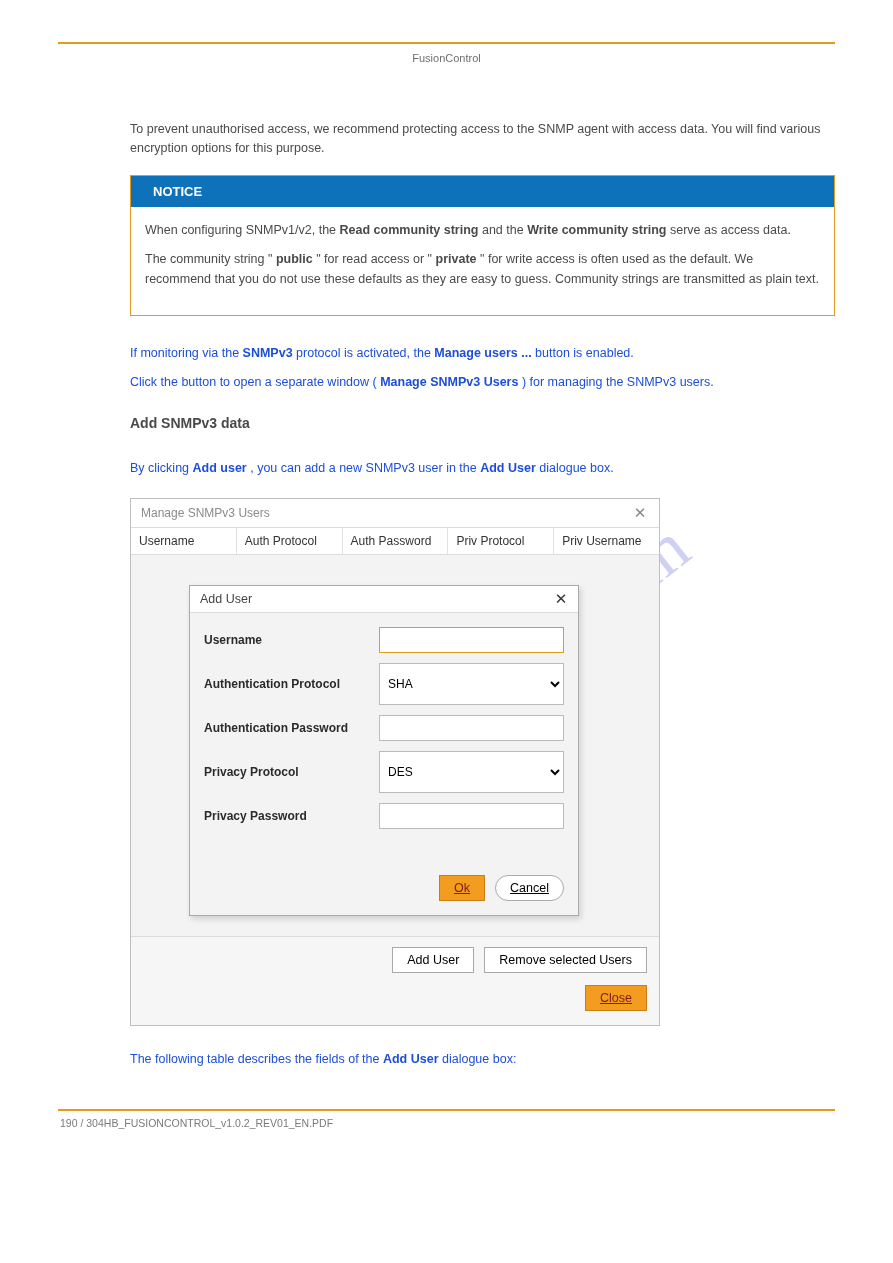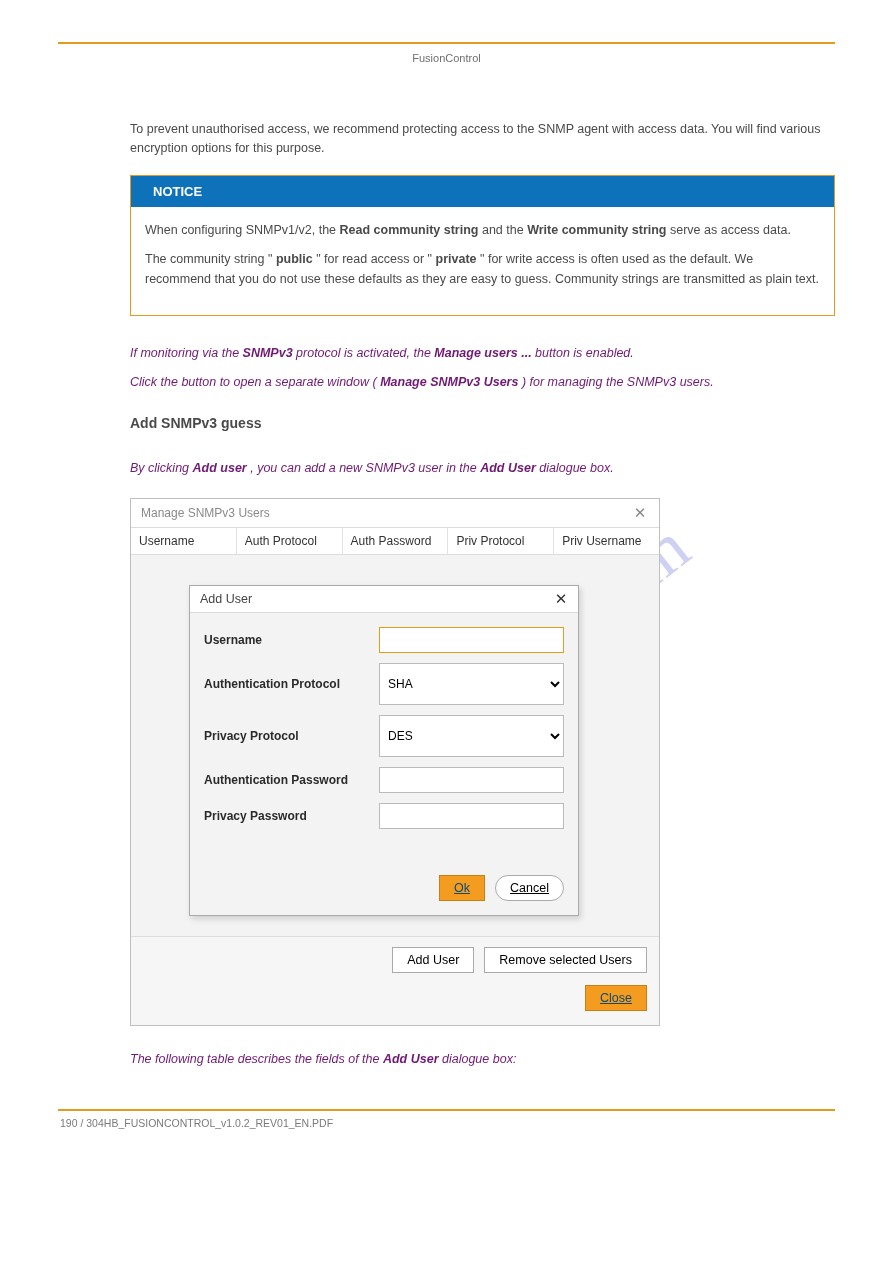--- a/index.html
+++ b/index.html
@@ -29,21 +29,21 @@
   }
   .notice-title {
     background: #0d72b9;
     color: #fff;
     font-weight: bold;
     padding: 8px 22px;
     font-size: 13px;
   }
   .notice-body { padding: 14px 14px 16px 14px; font-size: 12.5px; line-height: 1.55; color: #4a4a4a; }
   .notice-body p { margin-bottom: 10px; }
-  .section-para { font-size: 12.5px; line-height: 1.55; color: #701a75; margin-top: 28px; font-style: italic; }
+  .section-para { font-size: 12.5px; line-height: 1.55; color: #1d4ed8; margin-top: 28px; }
   .section-para p { margin-bottom: 10px; }
   .section-para strong { font-weight: bold; }
   .sub-heading { font-size: 14px; font-weight: bold; color: #4a4a4a; margin: 22px 0 6px 0; }
 
   
   .manage-window {
     width: 530px;
     margin: 20px 0 0 0;
     border: 1px solid #bfbfbf;
     background: #f3f3f3;
@@ -115,21 +115,21 @@
     display: flex; justify-content: flex-end; gap: 10px;
     padding: 28px 14px 14px 14px;
   }
   .btn {
     font-size: 12.5px;
     padding: 5px 14px;
     border: 1px solid #aaa;
     background: #fff;
     cursor: pointer;
   }
-  .btn-orange { background: #f39c1f; border-color: #c77f16; text-decoration: underline; color: #0c4a6e; }
+  .btn-orange { background: #f39c1f; border-color: #c77f16; text-decoration: underline; color: #7f1d1d; }
   .btn-u { text-decoration: underline; border-radius: 13px; }
 
   .mw-bottom {
     border-top: 1px solid #dcdcdc;
     padding: 10px 12px 14px 12px;
     background: #f6f6f6;
   }
   .mw-bottom-row1 { display: flex; justify-content: flex-end; gap: 10px; margin-bottom: 12px; }
   .mw-bottom-row2 { display: flex; justify-content: flex-end; }
 
@@ -194,21 +194,21 @@
         <strong>Manage users ...</strong>
         <span> button is enabled.</span>
       </p>
       <p>
         <span>Click the button to open a separate window (</span>
         <strong>Manage SNMPv3 Users</strong>
         <span>) for managing the SNMPv3 users.</span>
       </p>
     </div>
 
-    <div class="sub-heading">Add SNMPv3 guess</div>
+    <div class="sub-heading">Add SNMPv3 data</div>
     <div class="section-para">
       <p>
         <span>By clicking </span>
         <strong>Add user</strong>
         <span>, you can add a new SNMPv3 user in the </span>
         <strong>Add User</strong>
         <span> dialogue box.</span>
       </p>
     </div>
 
@@ -238,30 +238,30 @@
             </div>
             <div class="au-row">
               <div class="au-label">Authentication Protocol</div>
               <div class="au-field">
                 <select class="au-select">
                   <option>SHA</option>
                 </select>
               </div>
             </div>
             <div class="au-row">
+              <div class="au-label">Authentication Password</div>
+              <div class="au-field"><input class="au-input" type="text" value="" style=""></div>
+            </div>
+            <div class="au-row">
               <div class="au-label">Privacy Protocol</div>
               <div class="au-field">
                 <select class="au-select">
                   <option>DES</option>
                 </select>
               </div>
-            </div>
-            <div class="au-row">
-              <div class="au-label">Authentication Password</div>
-              <div class="au-field"><input class="au-input" type="text" value="" style=""></div>
             </div>
             <div class="au-row">
               <div class="au-label">Privacy Password</div>
               <div class="au-field"><input class="au-input" type="text" value="" style=""></div>
             </div>
           </div>
           <div class="au-buttons">
             <button class="btn btn-orange">Ok</button>
             <button class="btn btn-u">Cancel</button>
           </div>

